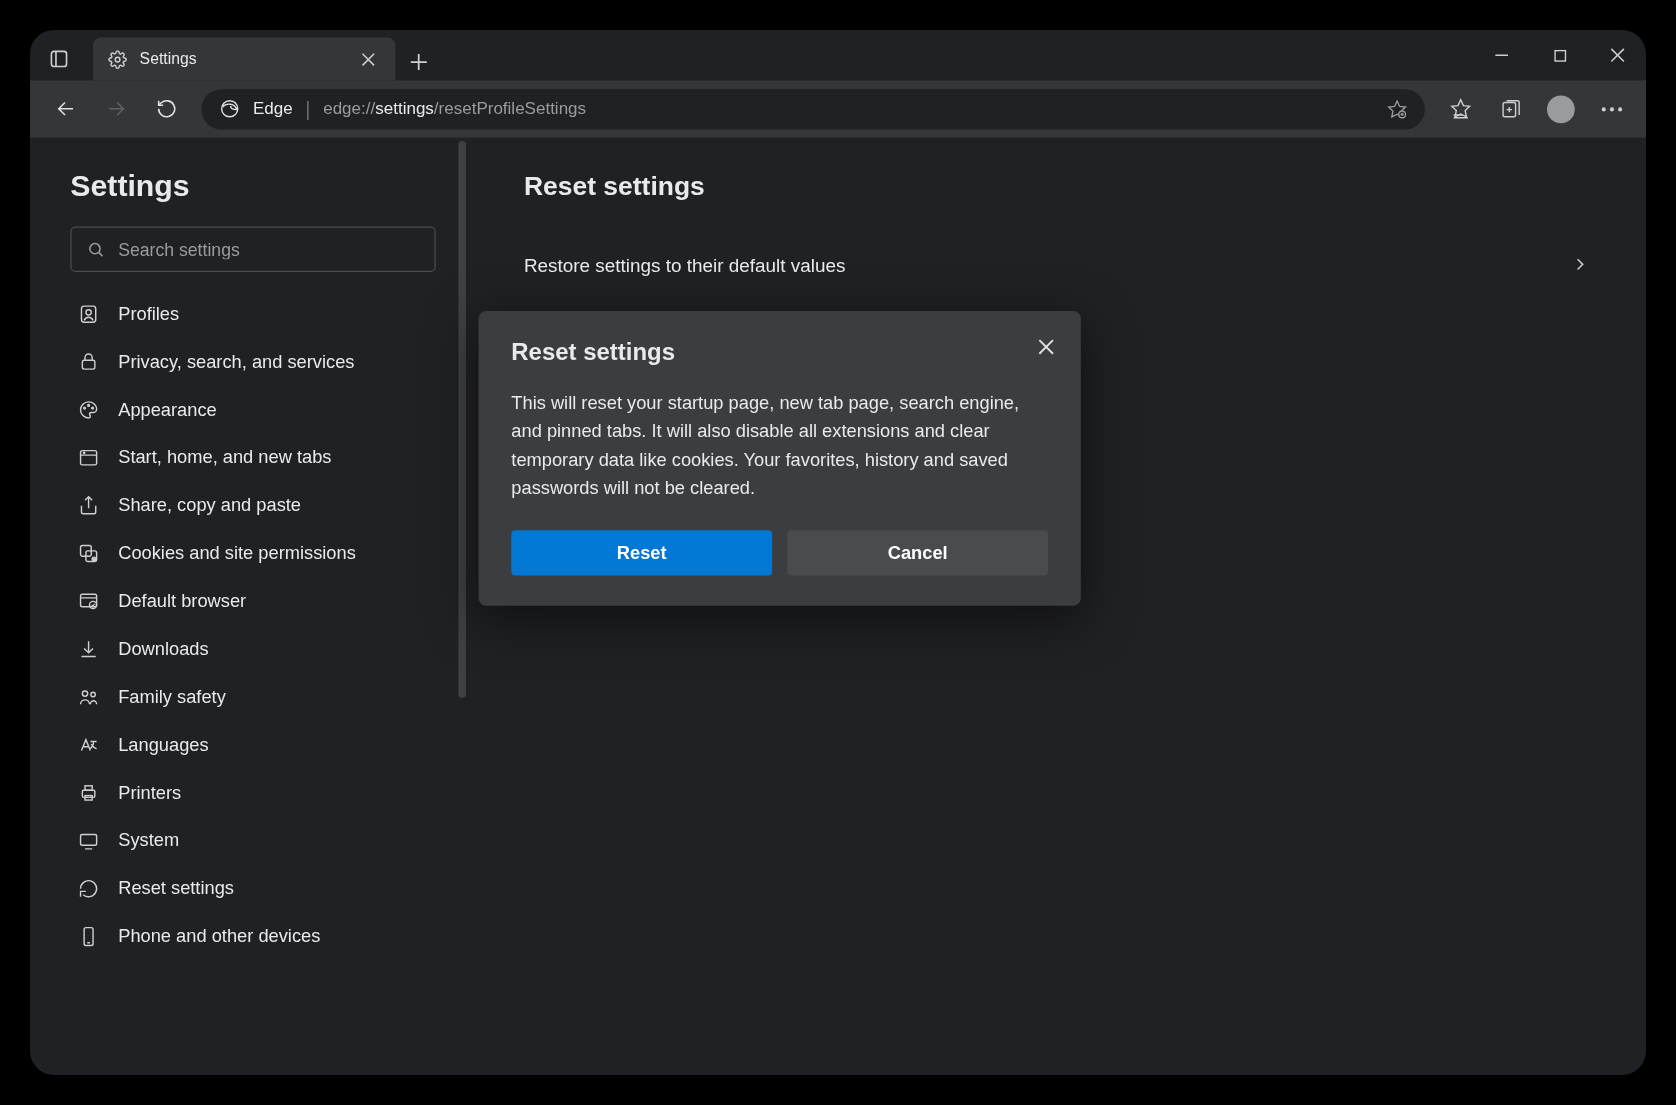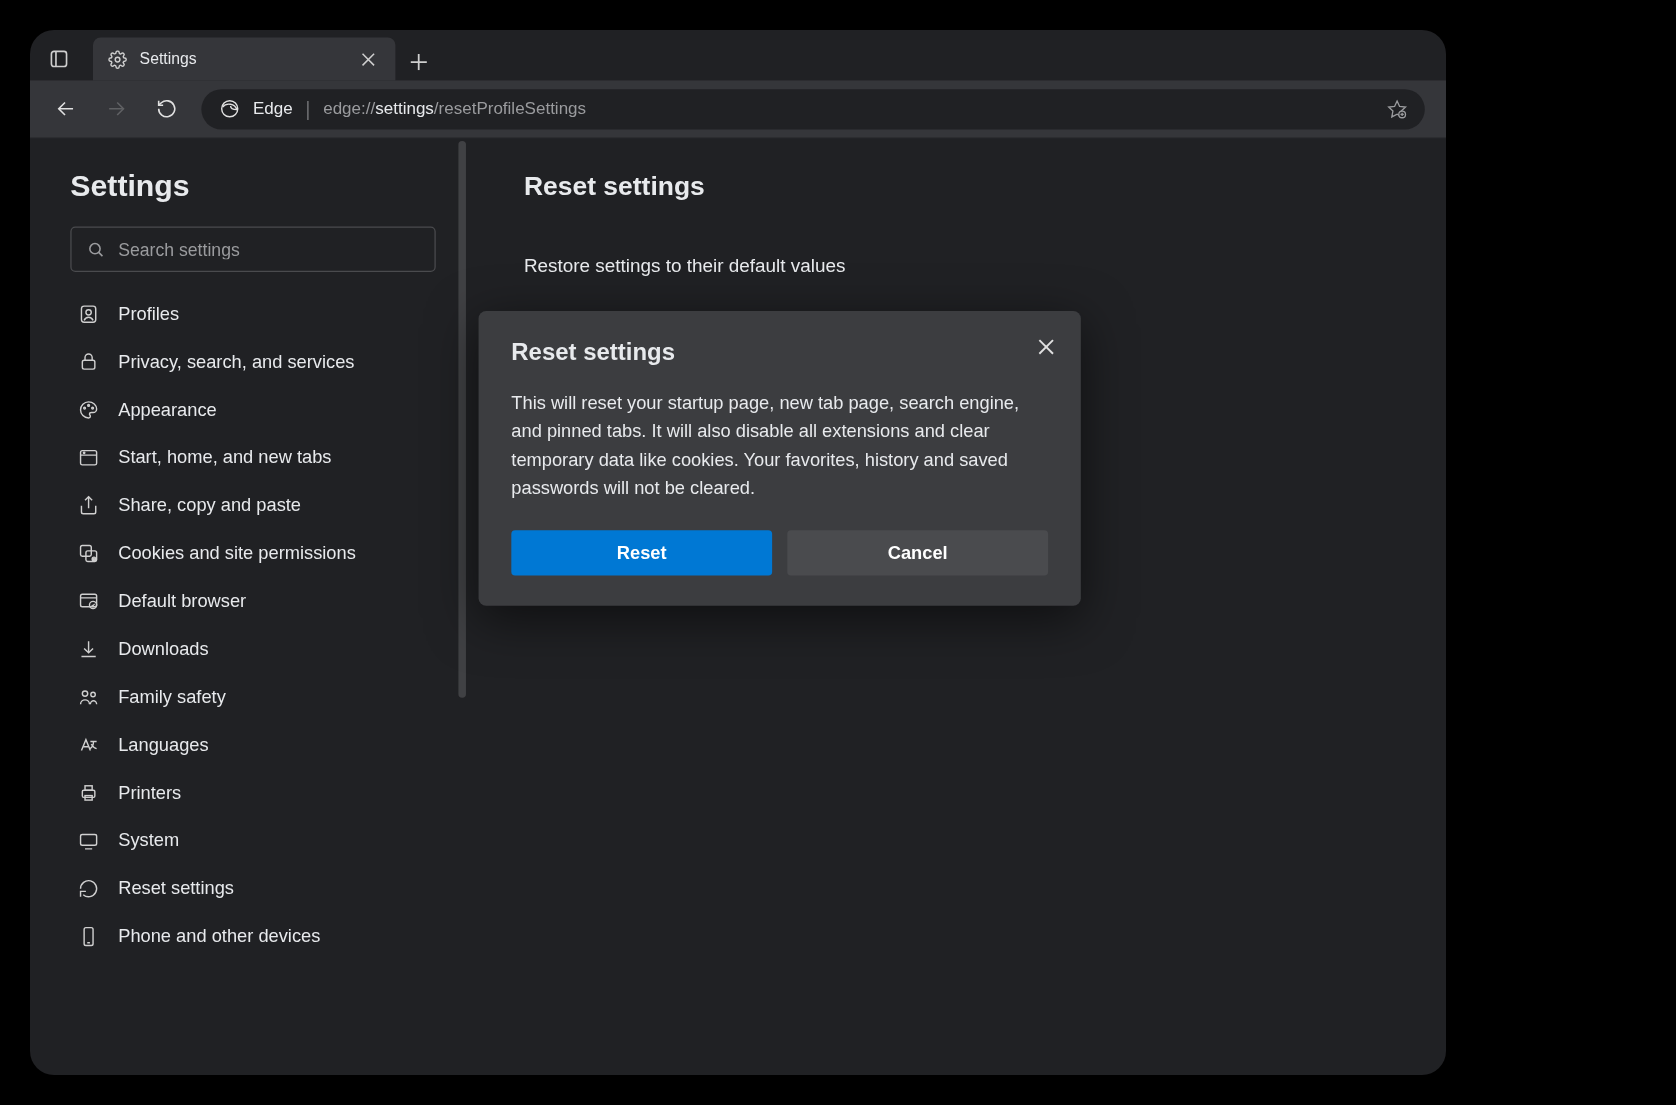--- a/index.html
+++ b/index.html
@@ -1,17 +1,17 @@
 <!DOCTYPE html>
 <html><head>
 <meta charset="utf-8">
 <style>
   * { box-sizing: border-box; margin: 0; padding: 0; }
   html, body { width: 1676px; height: 1105px; background: #000; font-family: "Segoe UI", Arial, sans-serif; overflow: hidden; }
-  .outer-frame { position: absolute; left: 30px; top: 30px; width: 1416px; height: 1045px; background: #000; border-radius: 24px; box-shadow: 0 0 0 30px #000; overflow: hidden; }
+  .outer-frame { position: absolute; left: 30px; top: 30px; width: 1616px; height: 1045px; background: #000; border-radius: 24px; box-shadow: 0 0 0 30px #000; overflow: hidden; }
 
   
   .window { width: 1283px; height: 830px; transform-origin: top left; transform: scale(1.26); background: #202124; color: #e8eaed; display: flex; flex-direction: column; overflow: hidden; position: relative; }
 
   
   .tabstrip { height: 40px; background: #202124; display: flex; align-items: flex-end; padding-left: 6px; }
   .tab-actions-btn { width: 34px; height: 34px; display:flex;align-items:center;justify-content:center; margin-right:10px; border-radius:4px;}
   .tab { display:flex; align-items:center; height:34px; background:#35363a; border-radius:6px 6px 0 0; padding:0 10px 0 12px; gap:10px; min-width:240px; }
   .tab-title { font-size:12.5px; color:#e8eaed; flex:1; }
   .tab-close, .newtab { width:24px;height:24px;display:flex;align-items:center;justify-content:center;border-radius:4px;color:#cfcfcf;}

